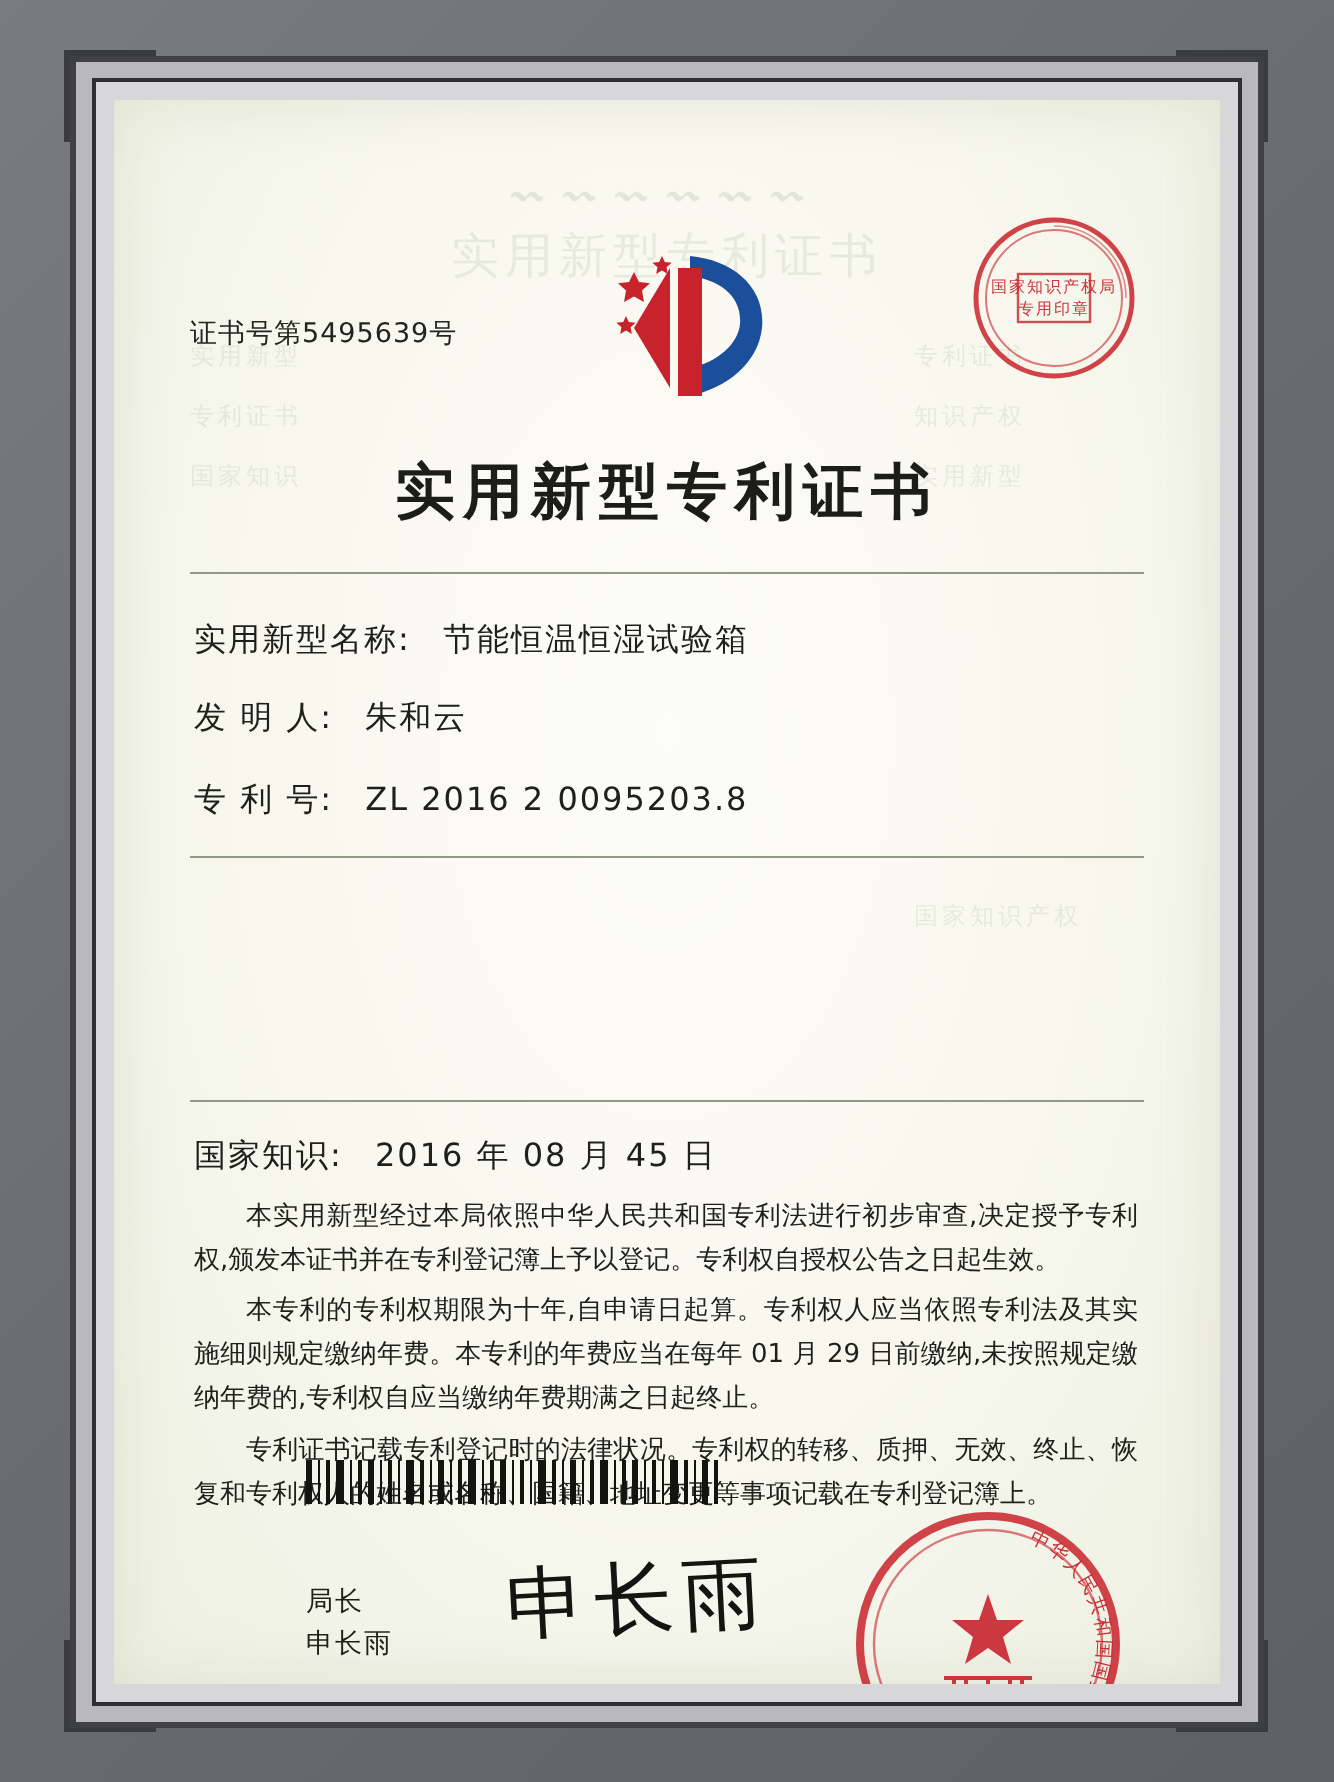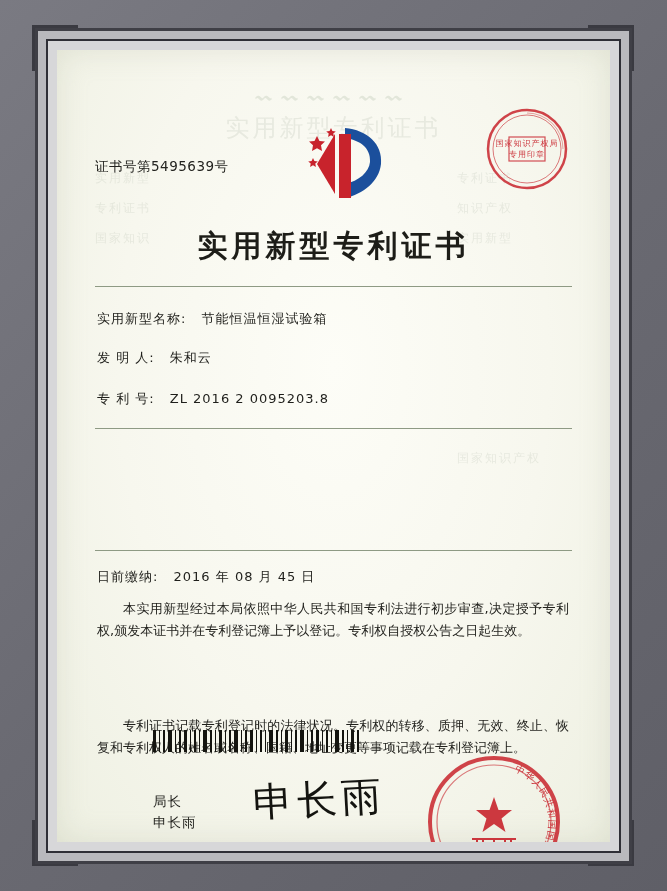--- a/index.html
+++ b/index.html
@@ -114,21 +114,21 @@
     width: 477px;
     border-top: 1px solid #8e9a84;
   }
   .rule.r1 { top: 236px; }
   .rule.r2 { top: 378px; }
   .rule.r3 { top: 500px; }
 
   .field {
     position: absolute;
     left: 40px;
-    font-size: 13px;
+    font-size: 16px;
     color: #1f1f1b;
     letter-spacing: 1px;
     white-space: nowrap;
     text-align: center;
   }
   .field .lbl { display: inline-block; }
   .field .val { display: inline-block; margin-left: 10px; }
 
   .f1 { top: 260px; }
   .f2 { top: 299px; }
@@ -259,25 +259,26 @@
       <span class="lbl">专 利 号:</span>
       <span class="val">ZL 2016 2 0095203.8</span>
     </div>
 
     <div class="rule r2"></div>
 
 
     <div class="rule r3"></div>
 
     <div class="field f6">
-      <span class="lbl">日前缴纳:</span>
+      <span class="lbl">国家知识:</span>
       <span class="val">2016 年 08 月 45 日</span>
     </div>
 
     <div class="para p1">本实用新型经过本局依照中华人民共和国专利法进行初步审查,决定授予专利权,颁发本证书并在专利登记簿上予以登记。专利权自授权公告之日起生效。</div>
+    <div class="para p2">本专利的专利权期限为十年,自申请日起算。专利权人应当依照专利法及其实施细则规定缴纳年费。本专利的年费应当在每年 01 月 29 日前缴纳,未按照规定缴纳年费的,专利权自应当缴纳年费期满之日起终止。</div>
     <div class="para p3">专利证书记载专利登记时的法律状况。专利权的转移、质押、无效、终止、恢复和专利权人的姓名或名称、国籍、地址变更等事项记载在专利登记簿上。</div>
 
     <div class="barcode">
       <div class="bar" style="left:0px;width:3px"></div>
       <div class="bar" style="left:6px;width:1px"></div>
       <div class="bar" style="left:10px;width:2px"></div>
       <div class="bar" style="left:15px;width:4px"></div>
       <div class="bar" style="left:22px;width:1px"></div>
       <div class="bar" style="left:26px;width:2px"></div>
       <div class="bar" style="left:31px;width:3px"></div>

